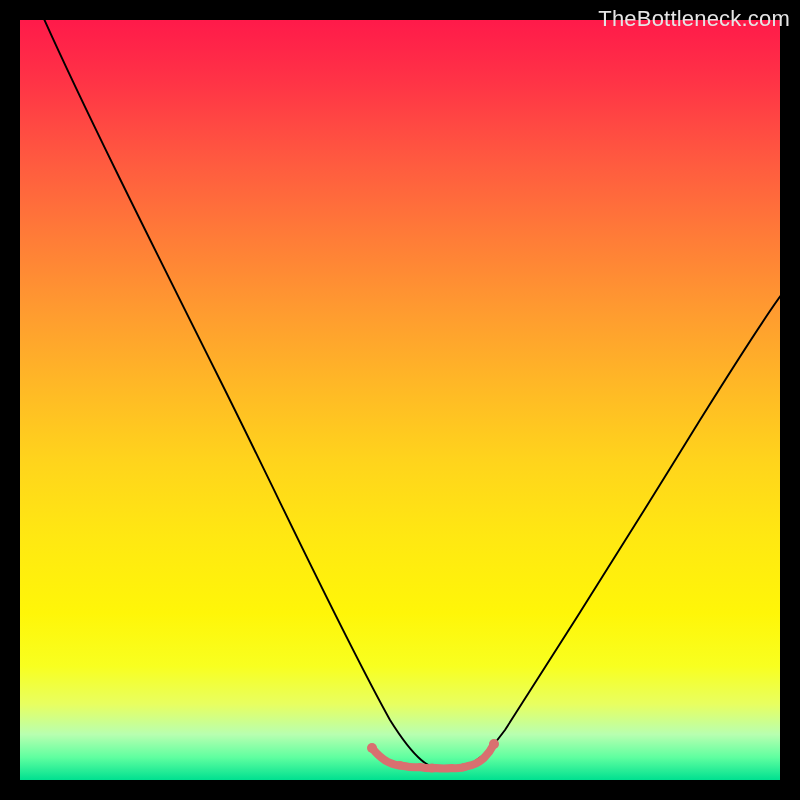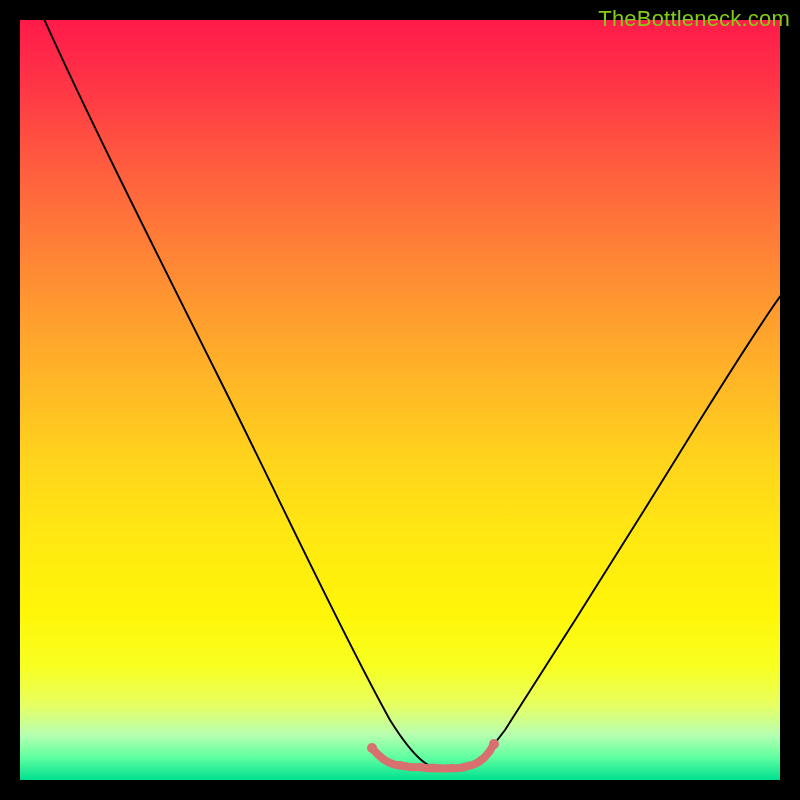--- a/index.html
+++ b/index.html
@@ -36,21 +36,21 @@
       #e8ff60 90%,
       #b8ffb0 94%,
       #60ffa0 97%,
       #00e090 100%
     );
   }
   .watermark {
     position: absolute;
     top: 6px;
     right: 10px;
-    color: #84cc16;
+    color: #e5e5e5;
     font-size: 22px;
     font-weight: 500;
     letter-spacing: 0.2px;
     z-index: 10;
     margin-left: 32px;
   }
   svg.curves {
     position: absolute;
     inset: 0;
     width: 100%;

